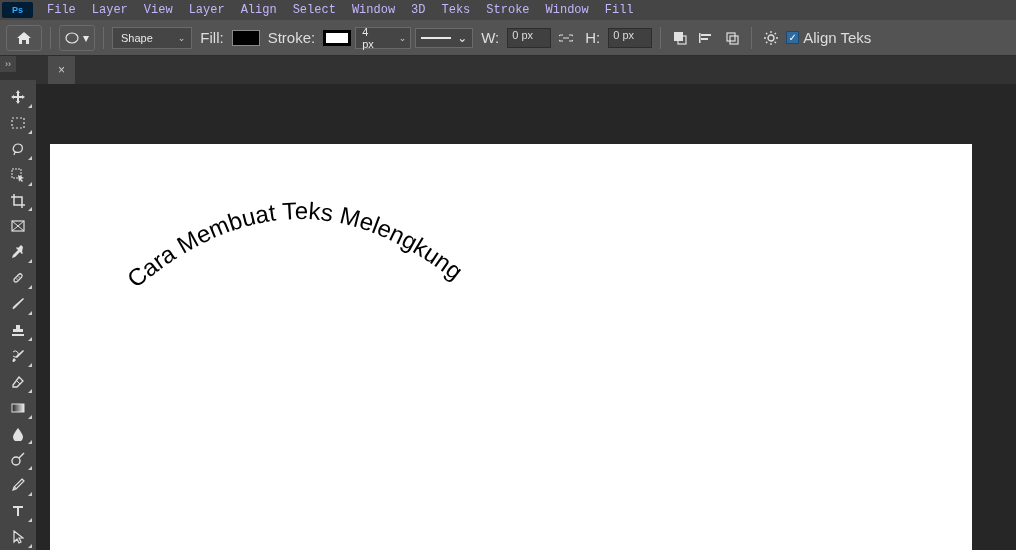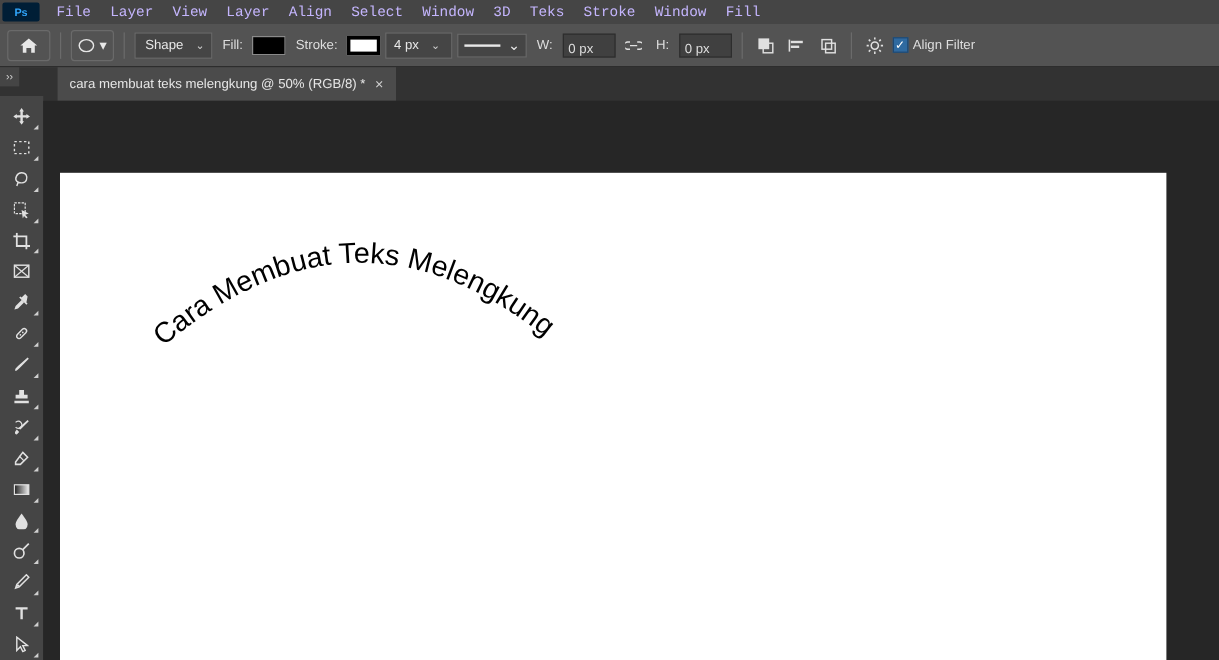--- a/index.html
+++ b/index.html
@@ -68,44 +68,44 @@
     width: 1px; height: 22px;
     background: #6b6b6b;
     margin: 0 4px;
   }
   .select {
     height: 22px;
     background: #454545;
     border: 1px solid #6a6a6a;
     display: flex; align-items: center;
     padding: 0 6px 0 8px;
-    gap: 10px;
+    gap: 25px;
     font-size: 11px;
     color: #e8e8e8;
   }
   .select .caret { font-size: 9px; color: #cfcfcf; }
-  .label { font-size: 11px; color: #dedede; padding: 0 4px; }
+  .label { font-size: 15px; color: #dedede; padding: 0 4px; }
   .swatch {
     width: 28px; height: 16px;
     background: #000;
     border: 1px solid #8a8a8a;
   }
   .stroke-swatch {
     width: 28px; height: 16px;
     background: #fff;
     border: 3px solid #000;
   }
   .numfield {
     width: 44px; height: 20px;
     background: #404040;
     border: 1px solid #2d2d2d;
     color: #ddd;
     font-size: 11px;
     padding: 0 4px;
-    display: flex; align-items: flex-end;
+    display: flex; align-items: flex-start;
   }
   .stroke-style {
     width: 58px; height: 20px;
     background: #454545;
     border: 1px solid #6a6a6a;
     display: flex; align-items: center; justify-content: space-between;
     padding: 0 5px;
   }
   .stroke-style .line { height: 2px; background: #e8e8e8; flex: 1; }
   .opt-icon {
@@ -307,31 +307,30 @@
         <line x1="2" y1="2" x2="3.3" y2="3.3"></line>
           <line x1="10.7" y1="10.7" x2="12" y2="12"></line>
         <line x1="12" y1="2" x2="10.7" y2="3.3"></line>
           <line x1="3.3" y1="10.7" x2="2" y2="12"></line>
       </g>
     </svg>
   </div>
 
   <div style="display:flex;align-items:center">
     <div class="checkbox">✓</div>
-    <span class="label" style="padding-left:0">Align Filter</span>
+    <span class="label" style="padding-left:0">Align Teks</span>
   </div>
 </div>
 
 <div class="panel-toggle">
   <span>››</span>
 </div>
 
 <div class="tabbar">
   <div class="doc-tab">
-    <span>cara membuat teks melengkung @ 50% (RGB/8) *</span>
     <span class="close">×</span>
   </div>
 </div>
 
 <div class="toolcol">
   <div class="tool">
     <svg width="14" height="14" viewBox="0 0 14 14">
         <path d="M7 0 L9 3 H8 V6 H11 V5 L14 7 L11 9 V8 H8 V11 H9 L7 14 L5 11 H6 V8 H3 V9 L0 7 L3 5 V6 H6 V3 H5 Z" fill="#e0e0e0"></path>
       </svg>
     <div class="tri"></div>

